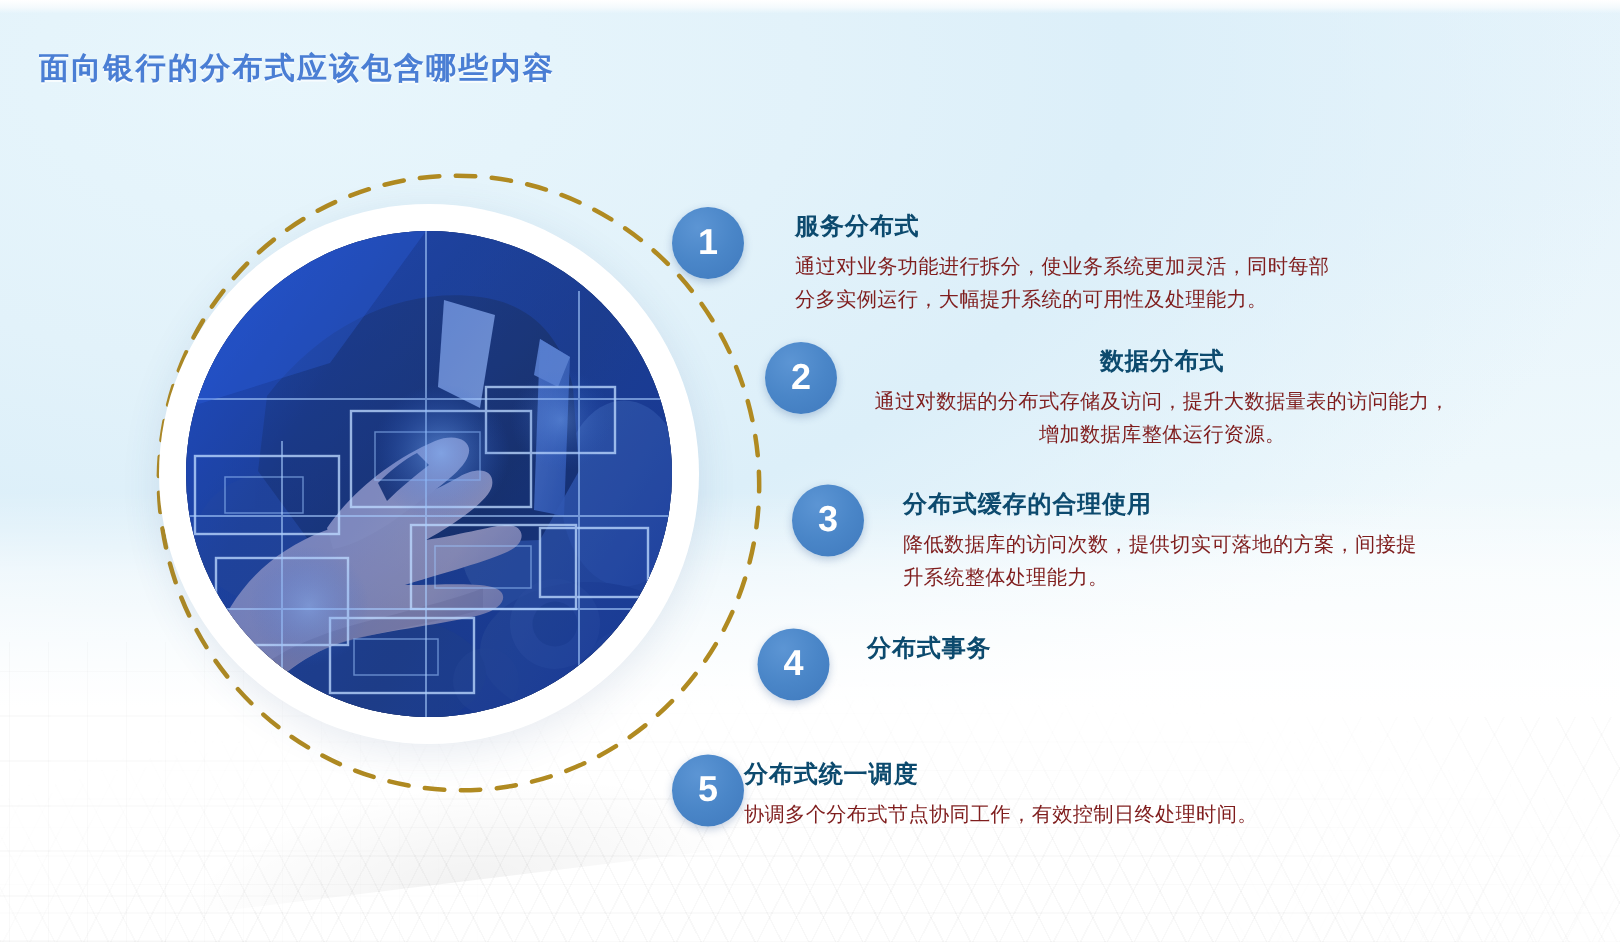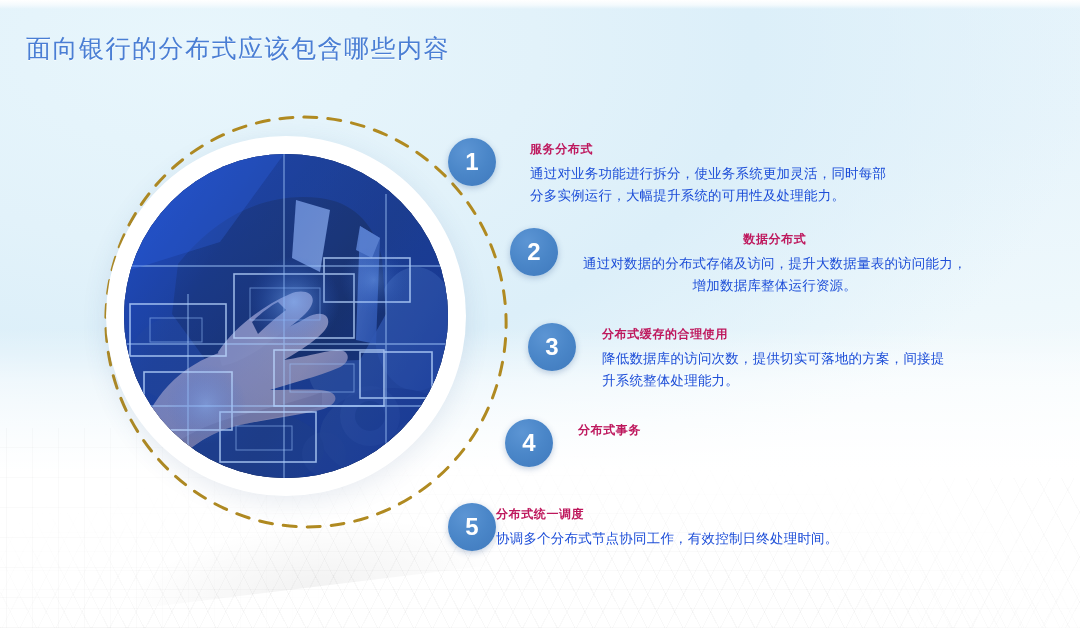--- a/index.html
+++ b/index.html
@@ -82,22 +82,22 @@
     width: 520px; height: 180px;
     background: radial-gradient(ellipse 260px 90px at 50% 100%, rgba(0,0,0,0.05) 0%, rgba(0,0,0,0.02) 45%, rgba(0,0,0,0) 72%);
     transform: rotate(-7deg);
   }
 
   
   .title {
     position: absolute;
     left: 26px;
     top: 32px;
-    font-size: 25px;
-    font-weight: normal;
+    font-size: 20px;
+    font-weight: bold;
     letter-spacing: 1.5px;
     color: #4a7ed4;
     text-shadow: 0 1px 0 rgba(255,255,255,0.7);
     white-space: nowrap;
   }
 
   
   .orbit {
     position: absolute;
     left: 96px;
@@ -167,29 +167,29 @@
     display: flex;
     align-items: center;
     justify-content: center;
     box-shadow: 0 2px 6px rgba(40,80,140,0.28);
     line-height: 1;
   }
   .txt {
     position: absolute;
   }
   .txt-h {
-    font-size: 12px;
+    font-size: 16px;
     font-weight: bold;
-    color: #be185d;
+    color: #0c4a6e;
     letter-spacing: 0.6px;
     margin-bottom: 5px;
   }
   .txt-b {
     font-size: 13.5px;
-    color: #1d4ed8;
+    color: #7f1d1d;
     line-height: 22px;
     letter-spacing: 0.2px;
     white-space: pre-line;
   }
 
   
   .n1 { left: 448px; top: 138px; }
   .t1 { left: 530px; top: 141px; }
   .n2 { left: 510px; top: 228px; }
   .t2 { left: 583px; top: 231px; text-align: center; }

